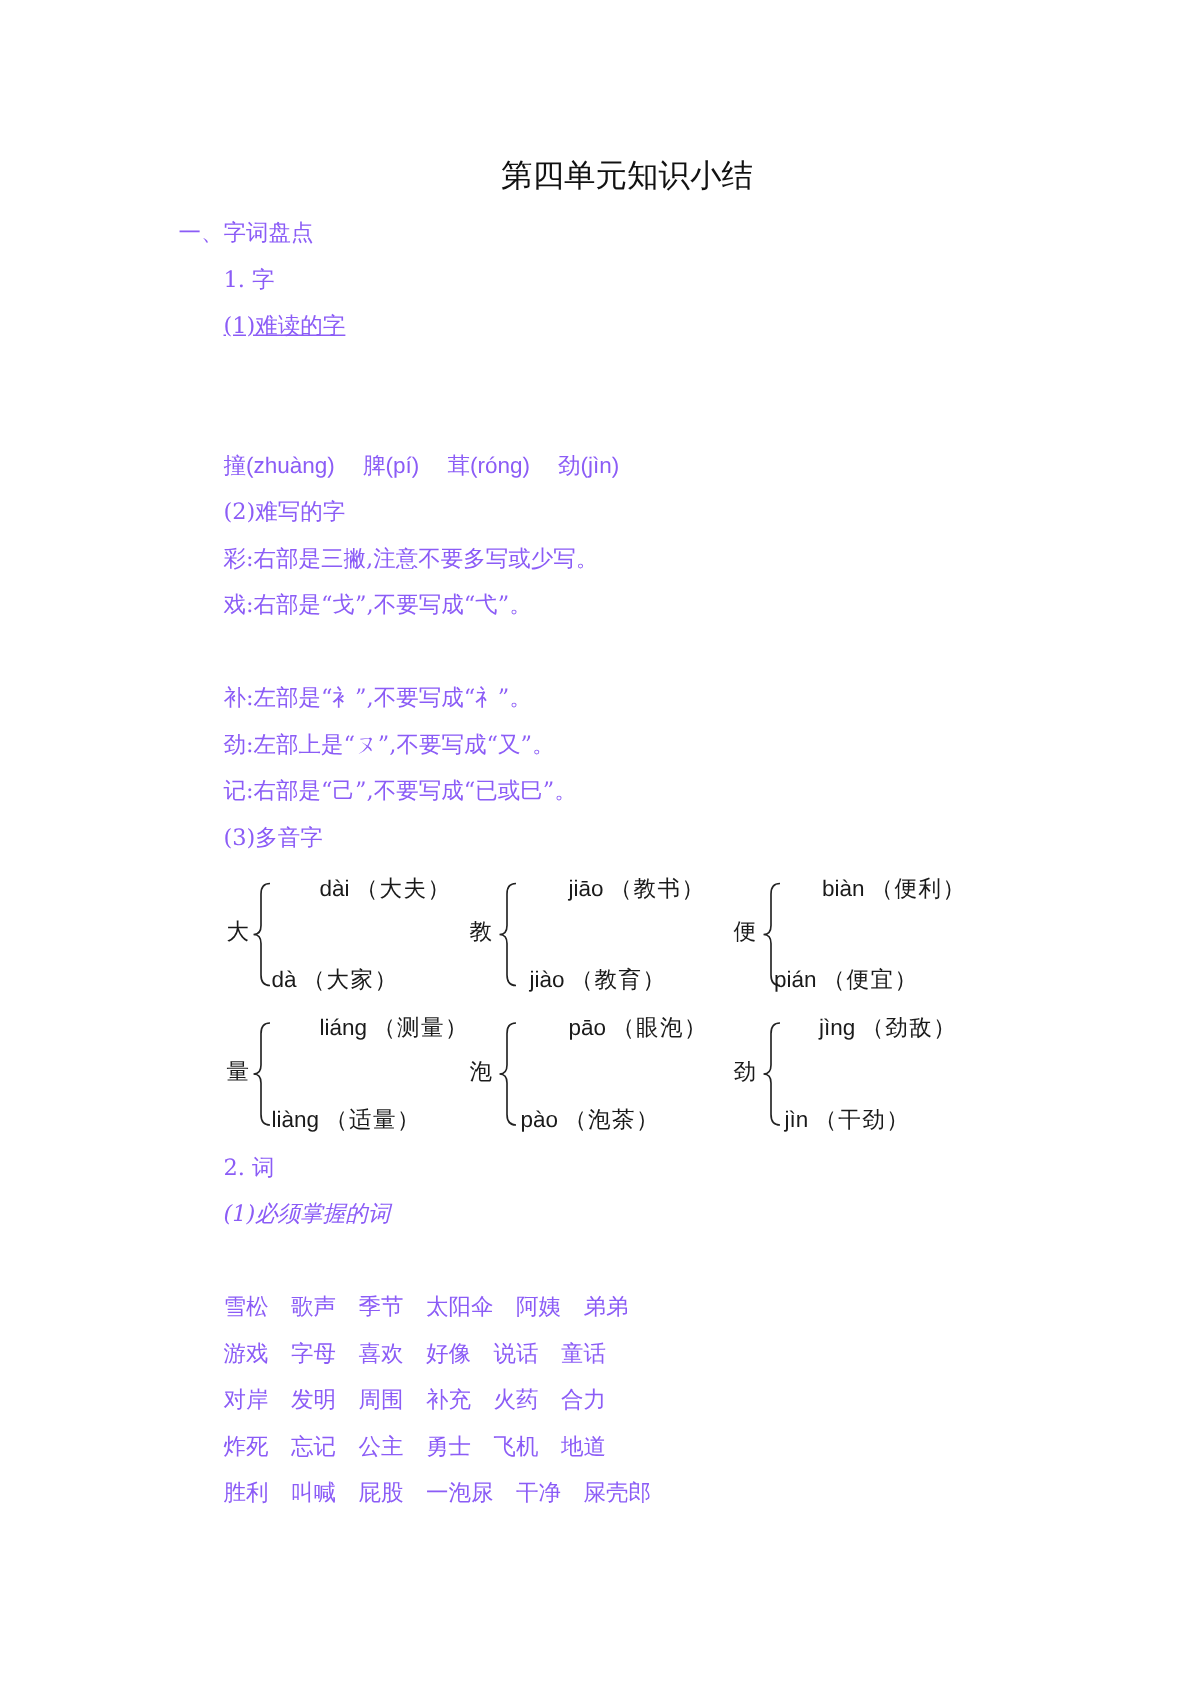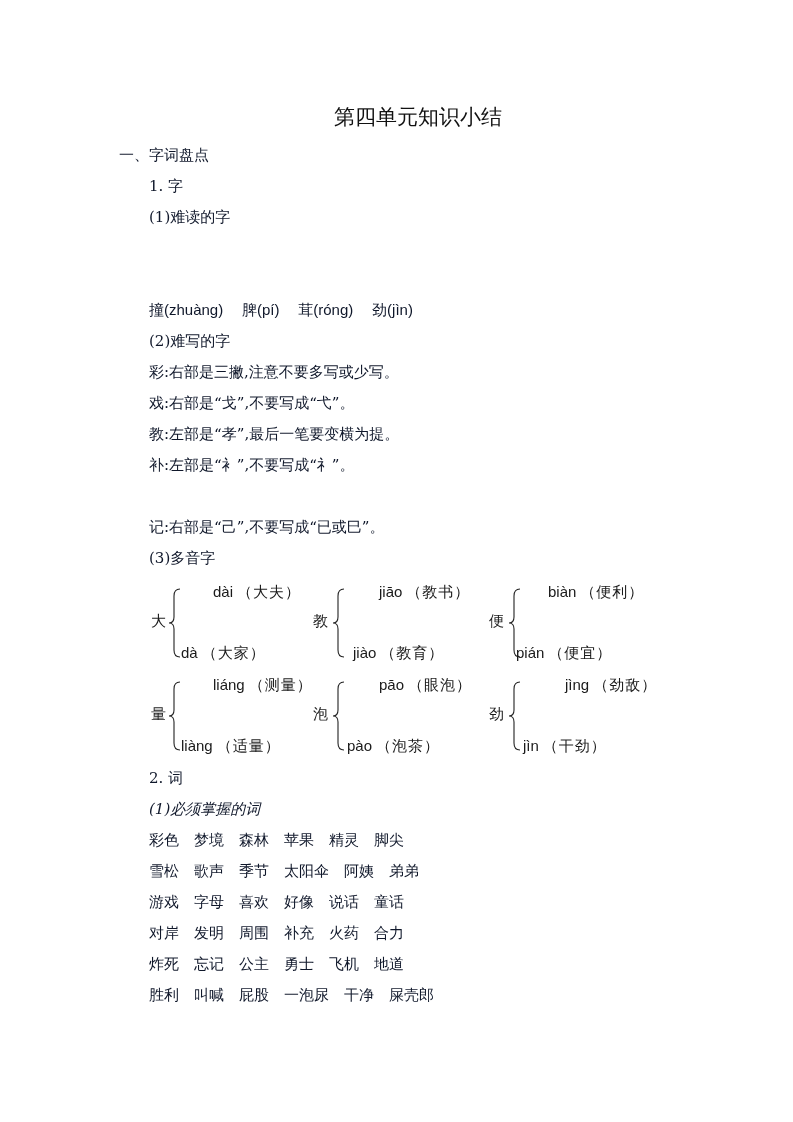--- a/index.html
+++ b/index.html
@@ -30,21 +30,21 @@
       font-family: "DejaVu Sans", "Liberation Sans", sans-serif;
       font-size: 21px;
       letter-spacing: 0px;
       color: #111;
     }
     .line {
       position: absolute;
       font-size: 15px;
       line-height: 20px;
       white-space: nowrap;
-      color: #0f172a;
+      color: #8b5cf6;
     }
     .sec1 { left: 119px; }
     .ind  { left: 149px; }
     .py {
       font-family: "Liberation Sans", "DejaVu Sans", sans-serif;
       font-size: 15px;
     }
     .reading-item { margin-right: 14px; }
     .reading-item:last-child { margin-right: 0; }
 
@@ -85,34 +85,34 @@
   </style>
 </head>
 <body>
 
 <div class="page">
 
   <div class="title">第四单元知识小结</div>
 
   <div class="line sec1" style="top:145px;">一、字词盘点</div>
   <div class="line ind" style="top:176px;">1. 字</div>
-  <div class="line ind" style="top:207px;">(1)难读的字</div>
+  <div class="line ind" style="top:207px;text-decoration:underline;">(1)难读的字</div>
 
   <div class="line ind" style="top:300px;">
     <span class="reading-item"><span>撞</span><span class="py">(zhuàng)</span></span>
     <span class="reading-item"><span>脾</span><span class="py">(pí)</span></span>
     <span class="reading-item"><span>茸</span><span class="py">(róng)</span></span>
     <span class="reading-item"><span>劲</span><span class="py">(jìn)</span></span>
   </div>
 
   <div class="line ind" style="top:331px;">(2)难写的字</div>
   <div class="line ind" style="top:362px;">彩:右部是三撇,注意不要多写或少写。</div>
   <div class="line ind" style="top:393px;">戏:右部是“戈”,不要写成“弋”。</div>
-  <div class="line ind" style="top:424px;">教:左部是“孝”,最后一笔要变横为提。</div>
   <div class="line ind" style="top:455px;">补:左部是“衤”,不要写成“礻”。</div>
+  <div class="line ind" style="top:486px;">劲:左部上是“ㄡ”,不要写成“又”。</div>
   <div class="line ind" style="top:517px;">记:右部是“己”,不要写成“已或巳”。</div>
 
   <div class="line ind" style="top:548px;">(3)多音字</div>
 
   <div class="poly" style="left:151px; top:582px;">
     <span class="char">大</span>
     <svg class="brace" viewBox="0 0 14 70" preserveAspectRatio="none">
         <path d="M13 1 Q7 1 7 8 L7 29 Q7 35 2 35 Q7 35 7 41 L7 62 Q7 69 13 69" fill="none" stroke="#222" stroke-width="1.1"></path>
       </svg>
     <span class="r1"><span class="py">dài</span><span class="word">（大夫）</span></span>
@@ -149,30 +149,27 @@
         <path d="M13 1 Q7 1 7 8 L7 29 Q7 35 2 35 Q7 35 7 41 L7 62 Q7 69 13 69" fill="none" stroke="#222" stroke-width="1.1"></path>
       </svg>
     <span class="r1" style="left:34px;"><span class="py">pāo</span><span class="word">（眼泡）</span></span>
     <span class="r2" style="left:34px;"><span class="py">pào</span><span class="word">（泡茶）</span></span>
   </div>
   <div class="poly" style="left:489px; top:675px;">
     <span class="char">劲</span>
     <svg class="brace" style="left:18px;" viewBox="0 0 14 70" preserveAspectRatio="none">
         <path d="M13 1 Q7 1 7 8 L7 29 Q7 35 2 35 Q7 35 7 41 L7 62 Q7 69 13 69" fill="none" stroke="#222" stroke-width="1.1"></path>
       </svg>
-    <span class="r1" style="left:44px;text-align:right;"><span class="py">jìng</span><span class="word">（劲敌）</span></span>
+    <span class="r1" style="left:25px;text-align:right;"><span class="py">jìng</span><span class="word">（劲敌）</span></span>
     <span class="r2" style="left:34px;"><span class="py">jìn</span><span class="word">（干劲）</span></span>
   </div>
 
   <div class="line ind" style="top:768px;">2. 词</div>
   <div class="line ind" style="top:799px;font-style:italic;">(1)必须掌握的词</div>
 
-  <div class="line ind words" style="top:830px;">
-    <span class="w">彩色</span><span class="w">梦境</span><span class="w">森林</span><span class="w">苹果</span><span class="w">精灵</span><span class="w">脚尖</span>
-  </div>
   <div class="line ind words" style="top:861px;">
     <span class="w">雪松</span><span class="w">歌声</span><span class="w">季节</span><span class="w">太阳伞</span><span class="w">阿姨</span><span class="w">弟弟</span>
   </div>
   <div class="line ind words" style="top:892px;">
     <span class="w">游戏</span><span class="w">字母</span><span class="w">喜欢</span><span class="w">好像</span><span class="w">说话</span><span class="w">童话</span>
   </div>
   <div class="line ind words" style="top:923px;">
     <span class="w">对岸</span><span class="w">发明</span><span class="w">周围</span><span class="w">补充</span><span class="w">火药</span><span class="w">合力</span>
   </div>
   <div class="line ind words" style="top:954px;">

